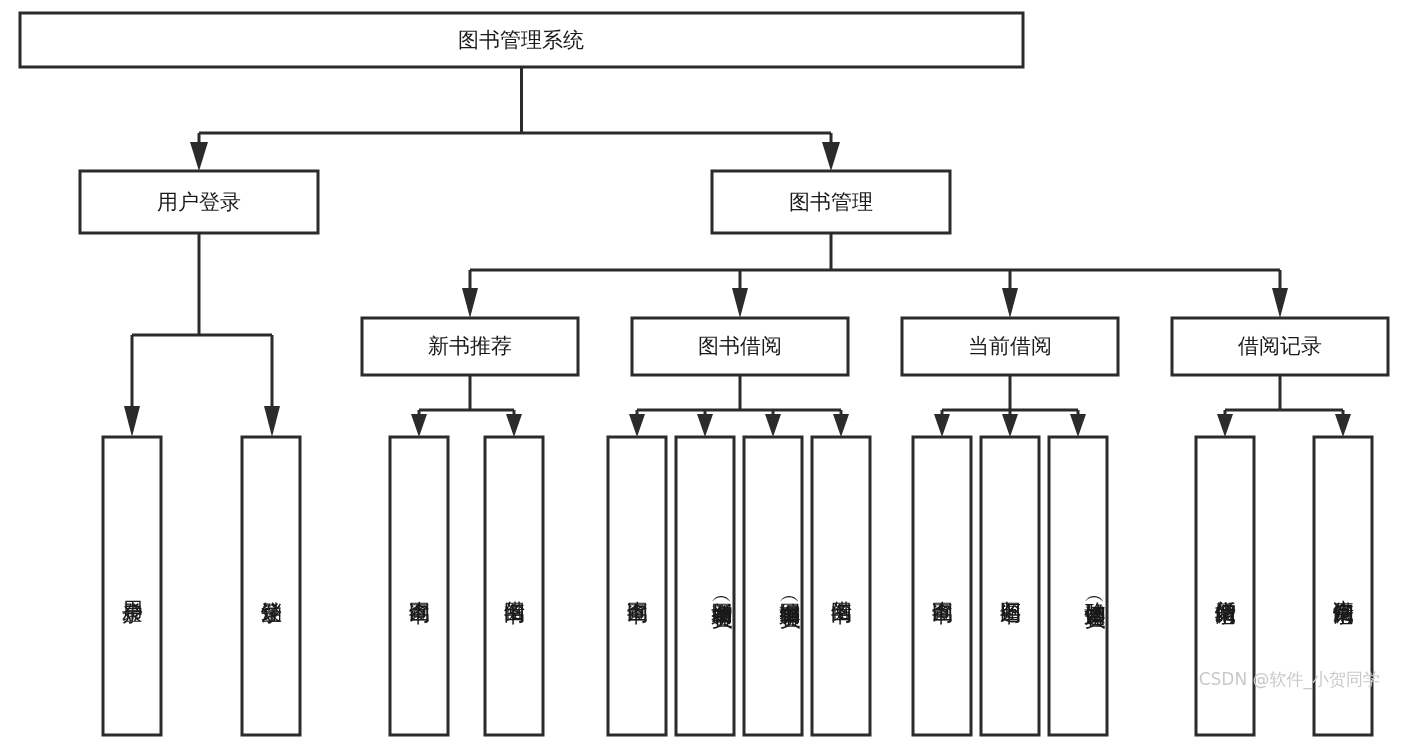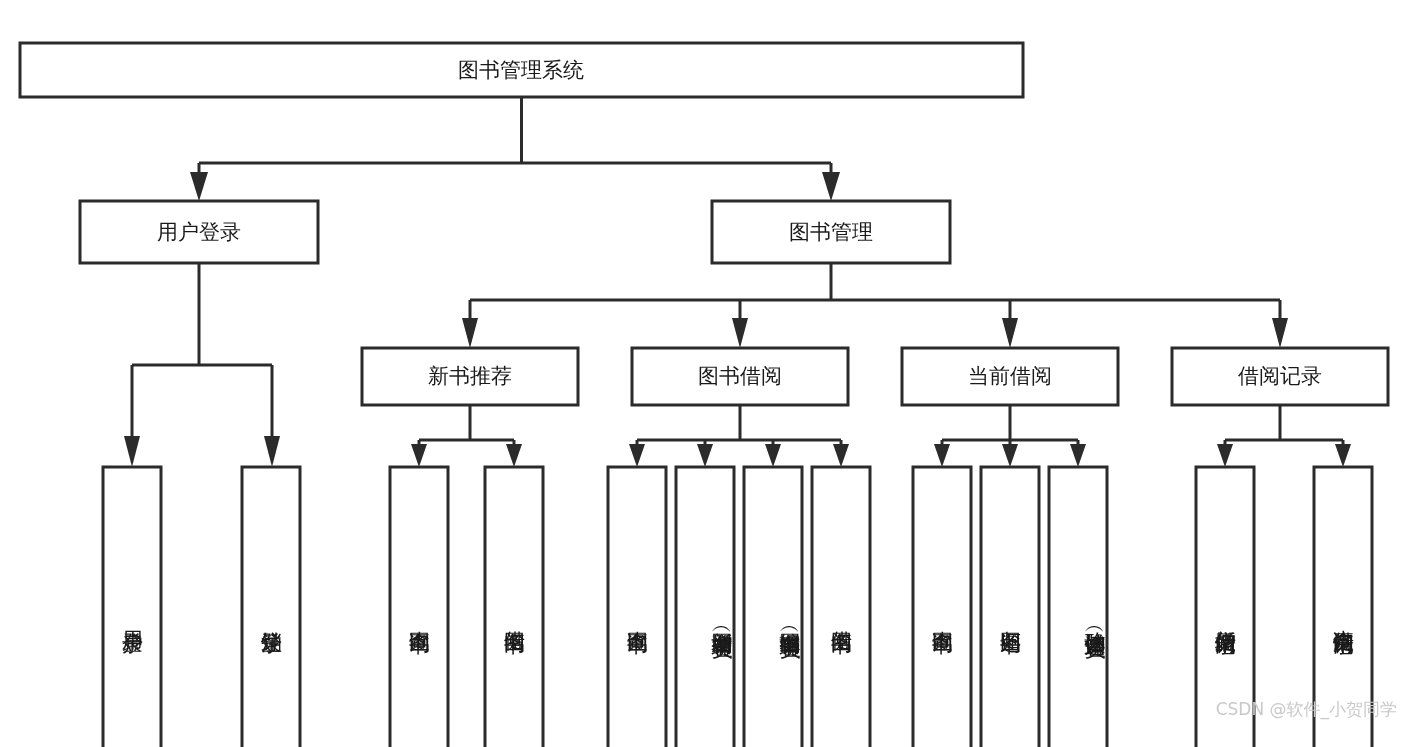--- a/index.html
+++ b/index.html
@@ -11,21 +11,20 @@
     width: 1405px;
     height: 747px;
     font-family: "DejaVu Sans", "Liberation Sans", sans-serif;
     overflow: hidden;
     position: relative;
   }
   #diagram-root {
     position: relative;
     width: 1405px;
     height: 695px;
-    margin-top: 30px;
   }
   svg.canvas {
     position: absolute;
     top: 0;
     left: 0;
     width: 1405px;
     height: 747px;
   }
   .node-box {
     fill: #ffffff;
@@ -59,21 +58,21 @@
     color: #1a1a1a;
     display: flex;
     align-items: center;
     justify-content: center;
     letter-spacing: 1px;
     white-space: nowrap;
     pointer-events: none;
   }
   .watermark {
     position: absolute;
-    right: 8px;
+    right: 25px;
     bottom: 4px;
     font-family: "DejaVu Sans", "Liberation Sans", sans-serif;
     font-size: 17px;
     color: #c9c9c9;
     white-space: nowrap;
   }
 </style>
 </head>
 <body>
 

